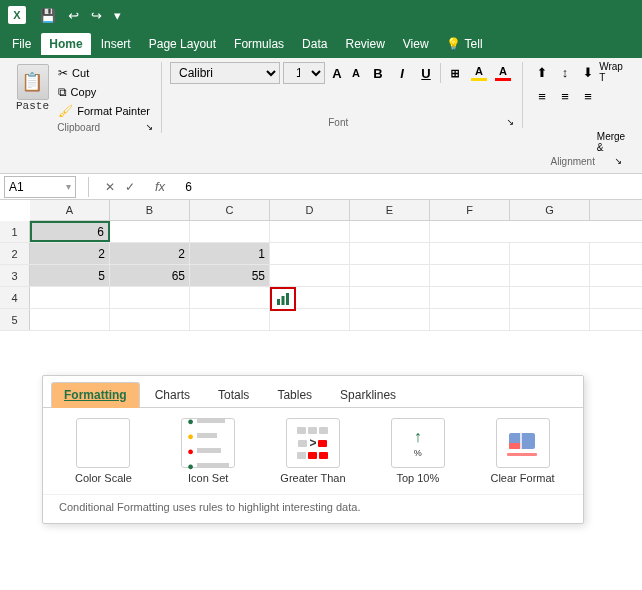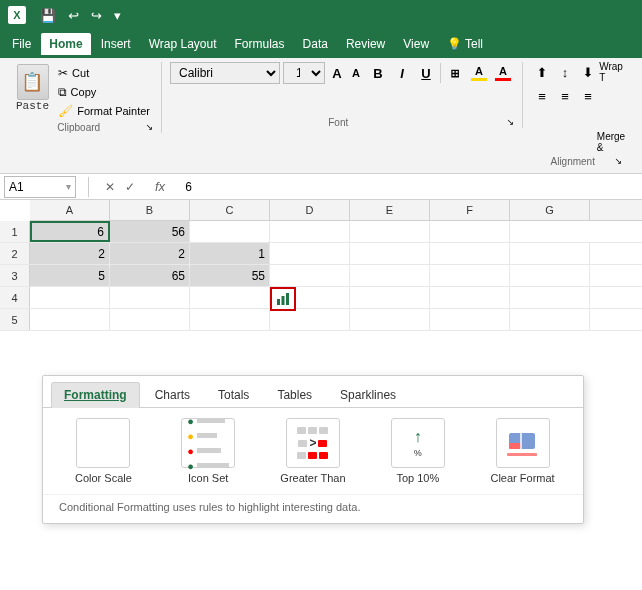--- a/index.html
+++ b/index.html
@@ -214,21 +214,21 @@
     .qa-tab {
       padding: 5px 12px;
       font-size: 12px;
       cursor: pointer;
       border-radius: 3px 3px 0 0;
       border: 1px solid transparent;
       border-bottom: none;
       color: #333;
     }
     .qa-tab.active {
-      background: #e5e5e5;
+      background: #fdba74;
       border-color: #d0d0d0;
       border-bottom-color: #fff;
       color: #217346;
       font-weight: 600;
       margin-bottom: -1px;
       text-decoration: underline;
     }
     .qa-content {
       padding: 10px 16px;
       display: flex;
@@ -295,21 +295,21 @@
     <span class="title-bar-btn">↩</span>
     <span class="title-bar-btn">↪</span>
     <span class="title-bar-btn">▾</span>
   </div>
 </div>
 
 <div class="menu-bar">
   <div class="menu-item">File</div>
   <div class="menu-item active">Home</div>
   <div class="menu-item">Insert</div>
-  <div class="menu-item">Wrap Layout</div>
+  <div class="menu-item">Page Layout</div>
   <div class="menu-item">Formulas</div>
   <div class="menu-item">Data</div>
   <div class="menu-item">Review</div>
   <div class="menu-item">View</div>
   <div class="menu-item" style="display:flex;align-items:center;gap:3px;">
     <span>💡</span>
     <span>Tell</span>
   </div>
 </div>
 
@@ -422,21 +422,20 @@
     <div class="col-header col-c-cell">C</div>
     <div class="col-header col-d-cell">D</div>
     <div class="col-header col-e-cell">E</div>
     <div class="col-header col-f-cell">F</div>
     <div class="col-header col-g-cell">G</div>
   </div>
 
   <div class="row">
     <div class="row-header">1</div>
     <div class="cell col-a-cell num data selected-a1">6</div>
-    <div class="cell col-c-cell num data">56</div>
     <div class="cell col-d-cell"></div>
     <div class="cell col-e-cell"></div>
     <div class="cell col-f-cell"></div>
     <div class="cell col-g-cell"></div>
   </div>
 
   <div class="row">
     <div class="row-header">2</div>
     <div class="cell col-a-cell num data">2</div>
     <div class="cell col-b-cell num data">2</div>

